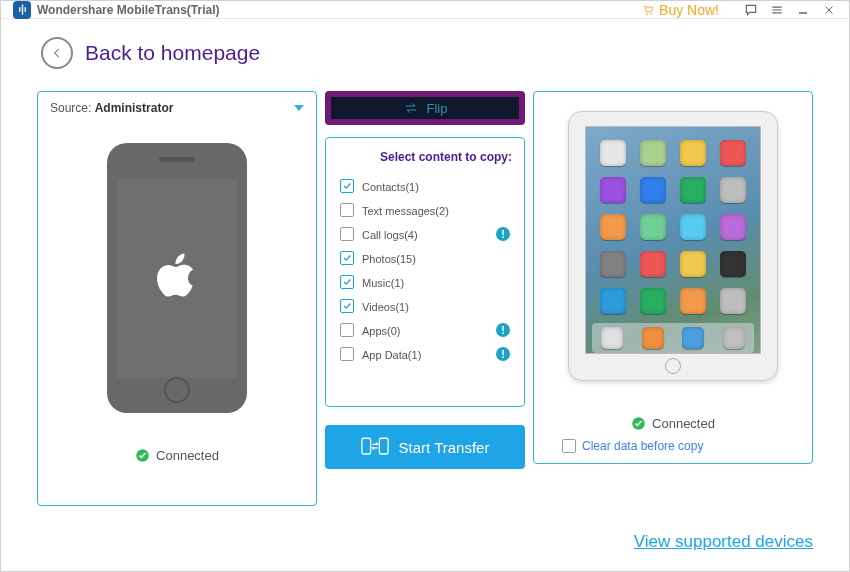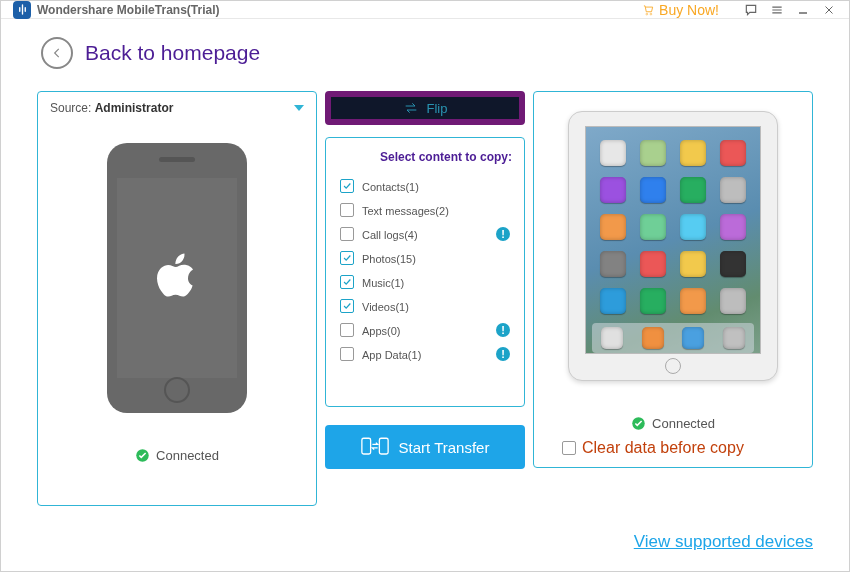--- a/index.html
+++ b/index.html
@@ -29,21 +29,21 @@
 .iphone .screen { width: 120px; height: 200px; background: #6f6f6f; display: flex; align-items: center; justify-content: center; }
 .iphone svg { width: 48px; height: 56px; fill: #fff; }
 .ipad { width: 210px; height: 270px; background: #f0f0f0; border: 1px solid #ccc; border-radius: 14px; position: relative; box-shadow: 0 2px 5px rgba(0,0,0,.15); }
 .ipad::after { content: ""; position: absolute; bottom: 6px; left: 50%; transform: translateX(-50%); width: 14px; height: 14px; border: 1px solid #aaa; border-radius: 50%; }
 .ipad .screen { position: absolute; top: 14px; left: 16px; right: 16px; bottom: 26px; background: linear-gradient(160deg, #7fa9c9 0%, #5a8db0 50%, #628c6f 80%, #7ca08a 100%); border: 1px solid #bbb; display: grid; grid-template-columns: repeat(4, 1fr); grid-template-rows: repeat(5, 1fr) 30px; gap: 6px; padding: 10px 10px 0 10px; }
 .appicon { width: 26px; height: 26px; border-radius: 5px; justify-self: center; align-self: center; box-shadow: inset 0 0 4px rgba(0,0,0,.25), 0 1px 1px rgba(0,0,0,.3); }
 .dock { grid-column: 1 / -1; background: rgba(200,210,215,.6); border-radius: 4px; display: flex; justify-content: space-around; align-items: center; margin: 0 -4px; }
 .dock .appicon { width: 22px; height: 22px; }
 .status { text-align: center; padding: 16px 0 8px 0; color: #555; font-size: 13px; display: flex; align-items: center; justify-content: center; gap: 6px; }
 .status svg { width: 15px; height: 15px; }
-.clearrow { display: flex; align-items: center; padding: 0 28px 10px 28px; font-size: 16px; color: #c2410c; gap: 6px; text-align: right; }
+.clearrow { display: flex; align-items: center; padding: 0 28px 10px 28px; font-size: 12px; color: #3b82f6; gap: 6px; text-align: right; }
 .checkbox { width: 14px; height: 14px; border: 1px solid #999; border-radius: 2px; display: inline-flex; align-items: center; justify-content: center; cursor: pointer; }
 .checkbox.checked { border-color: #1ca3c8; }
 .checkbox.checked svg { width: 10px; height: 10px; stroke: #1ca3c8; fill: none; stroke-width: 3; }
 .mid { width: 200px; display: flex; flex-direction: column; }
 .flipbtn { height: 34px; border: 6px solid #701a75; background: #0f172a; border-radius: 4px; display: flex; align-items: center; justify-content: center; gap: 8px; color: #2893b0; font-size: 13px; cursor: pointer; margin-bottom: 12px; }
 .flipbtn svg { width: 16px; height: 12px; stroke: #2893b0; fill: none; stroke-width: 1.5; }
 .content-card { border: 1px solid #30b5d6; border-radius: 4px; padding: 12px; height: 270px; }
 .content-title { text-align: right; font-size: 12px; color: #4c1d95; font-weight: bold; padding-bottom: 10px; }
 .item { display: flex; align-items: flex-end; font-size: 11px; color: #555; padding: 5px 2px; }
 .item .lab { flex: 1; padding-left: 8px; }

